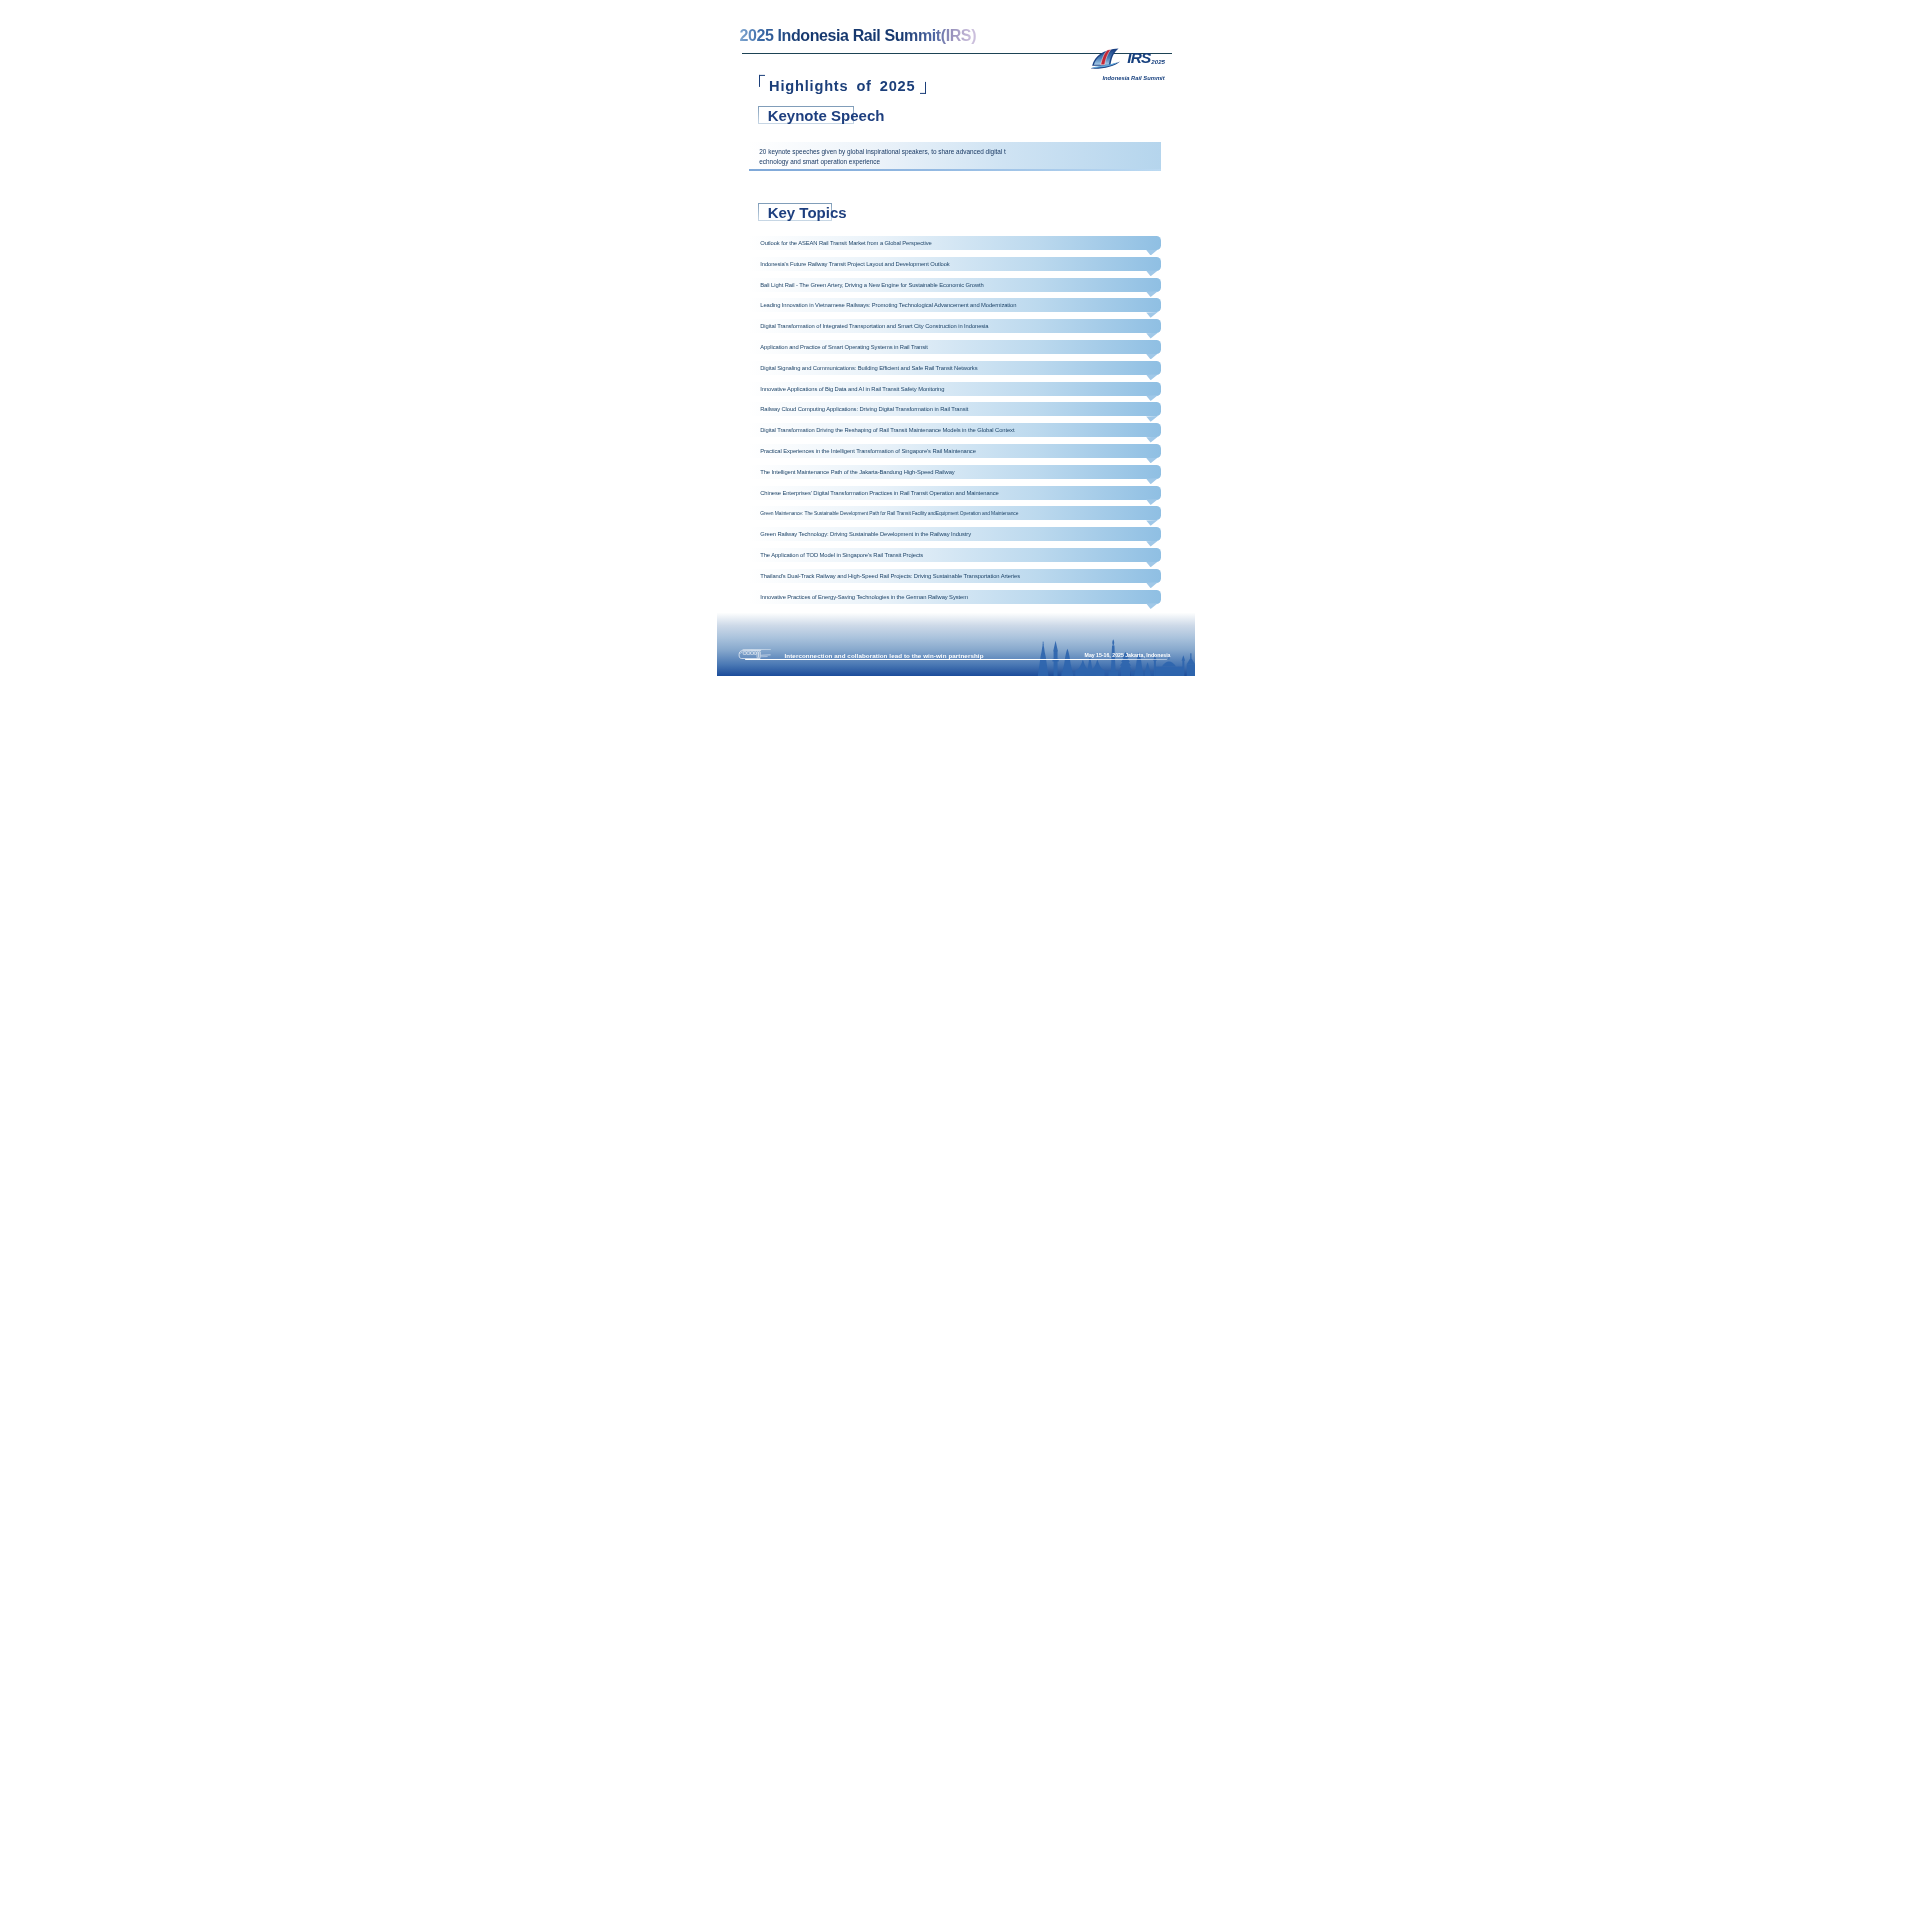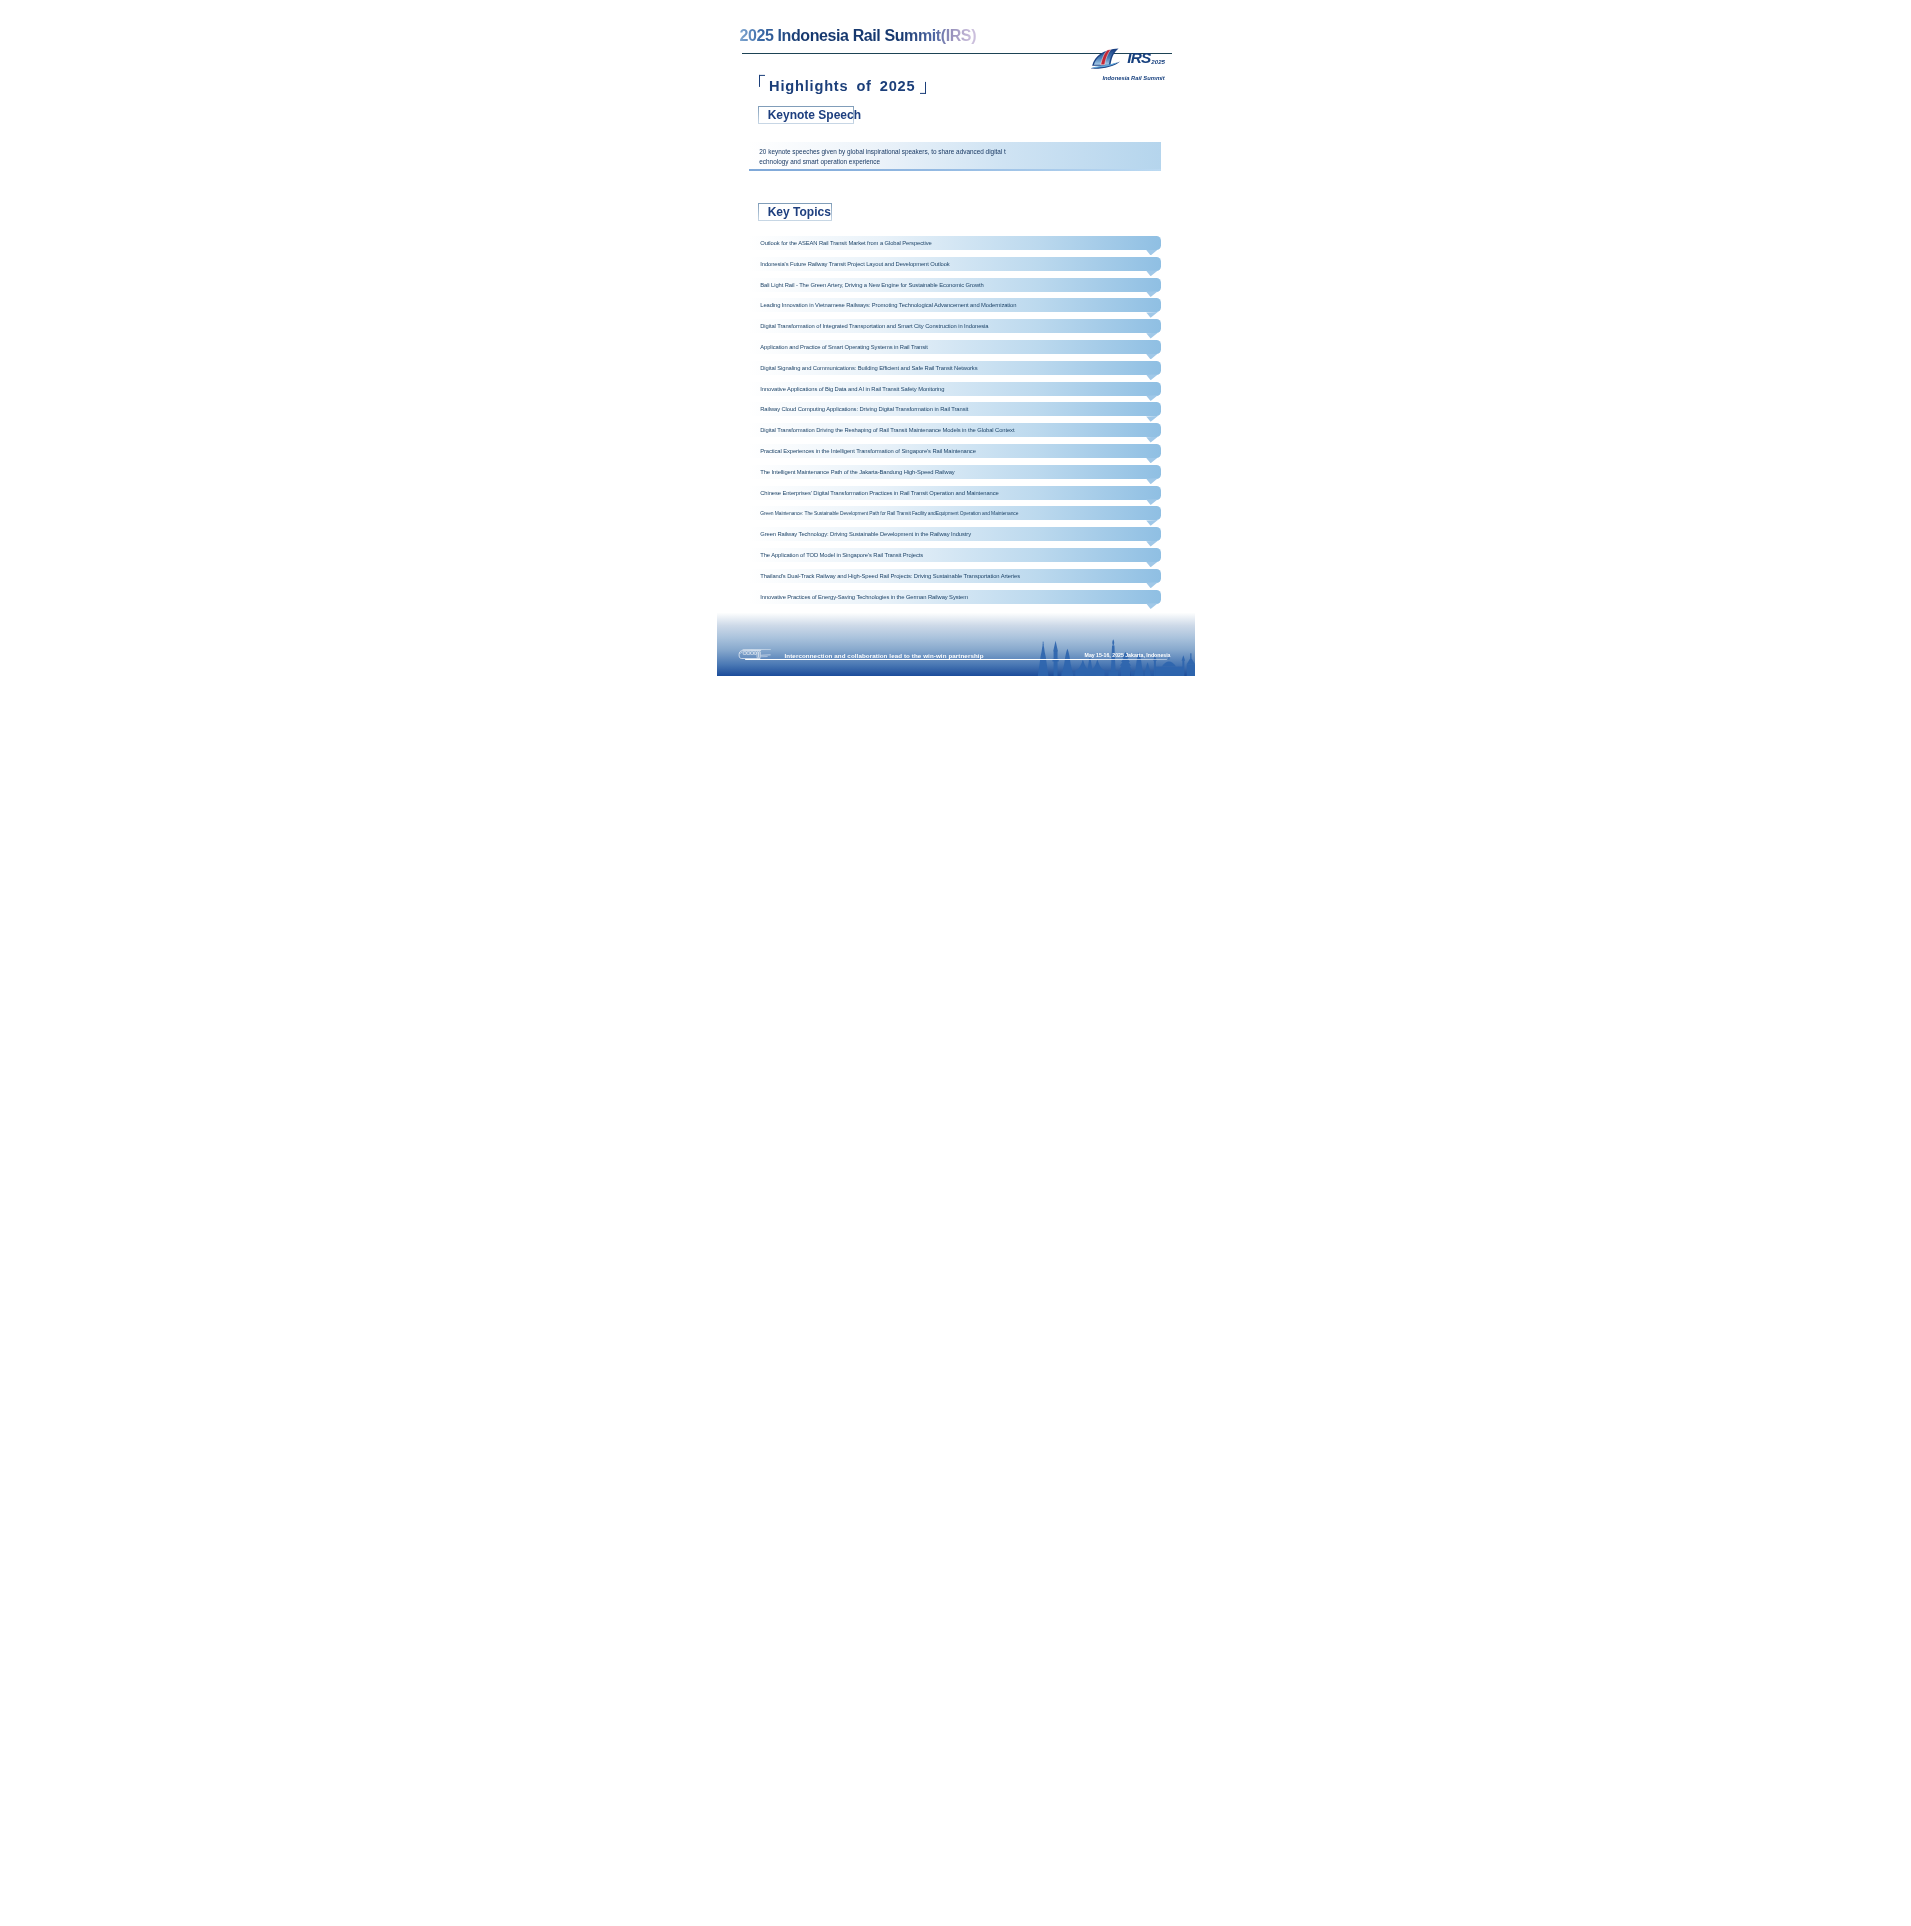--- a/index.html
+++ b/index.html
@@ -47,21 +47,21 @@
     letter-spacing:0.8px;word-spacing:3.1px;white-space:nowrap;
     display:flex;
   }
   .bracket{display:inline-block;width:5px;height:10.8px;flex:0 0 auto;}
   .bracket.open{border-left:1.3px solid #1c3f7a;border-top:1.3px solid #1c3f7a;margin-right:4.6px;transform:translateY(-3.1px);}
   .bracket.close{border-right:1.3px solid #1c3f7a;border-bottom:1.3px solid #1c3f7a;margin-left:4.6px;transform:translateY(3.9px);}
   
   .badge{
     position:absolute;height:16px;background:#ffffff;
     border:0.8px solid;border-image:linear-gradient(180deg,#7f9cb8,#c9d8e6) 1;
-    color:#1e3f7f;font-weight:bold;font-size:12px;
+    color:#1e3f7f;font-weight:bold;font-size:15px;
     display:flex;align-items:center;padding:0 9.2px;white-space:nowrap;
   }
   .badge.keynote{left:41px;top:106px;width:76px;}
   .badge.keytopics{left:41px;top:203px;width:54px;}
   
   .desc-band{
     position:absolute;left:32px;top:142px;width:412px;height:26.6px;
     background:linear-gradient(90deg,#ffffff 0%,#eef4fa 28%,#cfe3f3 62%,#b5d5ed 100%);
     padding-top:4.6px;box-sizing:border-box;
   }

